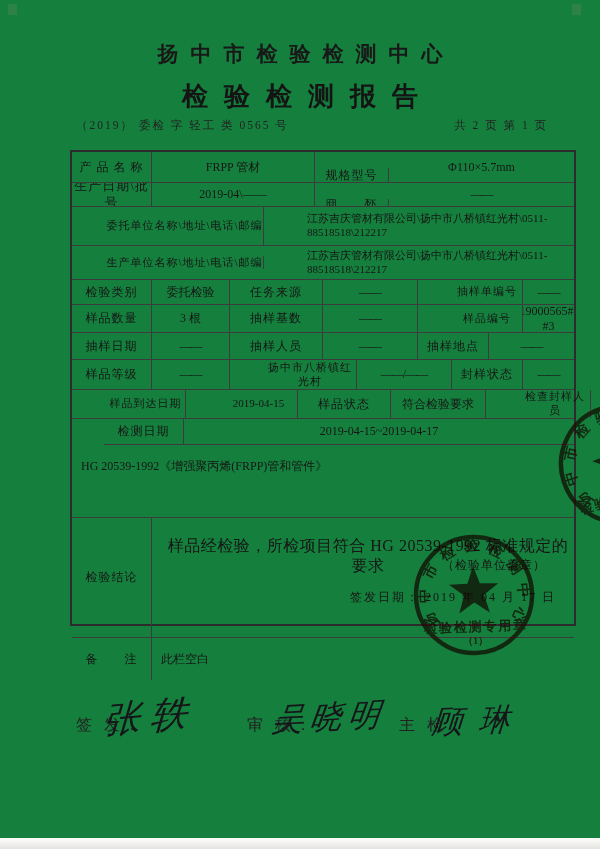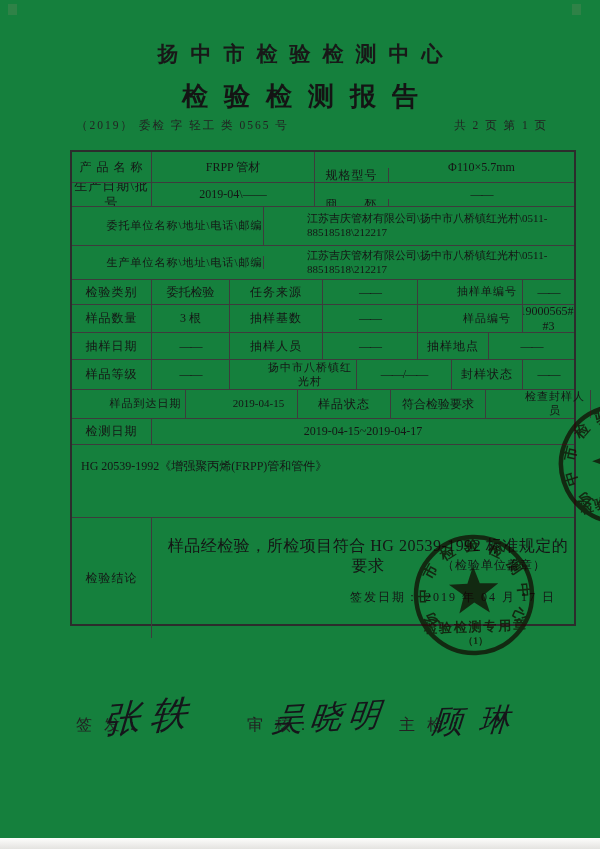--- a/index.html
+++ b/index.html
@@ -32,21 +32,21 @@
   .dash{letter-spacing:-1px;}
 
   
   .c81{flex:0 0 80px;} .c164{flex:0 0 163px;} .c75{flex:0 0 74px;margin-top:16px;}
   .c159{flex:0 0 158px;}
   .c78{flex:0 0 78px;} .c94{flex:0 0 93px;font-family:Liberation Serif, serif;} .c96{flex:0 0 95px;} .c72{flex:0 0 71px;}
   .fl{flex:1;}
 
   .h32{height:31px;} .h24{height:24px;} .h39{height:39px;} .h34{height:34px;align-items:center;}
   .h25{height:25px;} .h28{height:28px;} .h27{height:27px;} .h30{height:30px;}
-  .h29{height:29px;} .h26{height:26px;} .h73{height:73px;} .h120{height:120px;}
+  .h29{height:29px;} .h26{height:26px;margin-left:32px;} .h73{height:73px;} .h120{height:120px;}
   .h42{height:42px;}
 
   .conc-cell{position:relative;display:block;padding:0;}
   .conc-text{position:absolute;left:10px;top:18px;font-size:16px;letter-spacing:.5px;}
   .seal-note{position:absolute;right:28px;top:40px;font-size:12px;letter-spacing:1px;}
   .issue-date{position:absolute;right:18px;top:72px;font-size:12px;letter-spacing:2px;}
 
   
   .stamp{position:absolute;width:140px;height:140px;opacity:.88;mix-blend-mode:multiply;}
   .stamp-main{left:404px;top:525px;transform:rotate(-2deg);}
@@ -157,20 +157,24 @@
 
     <div class="row h120">
       <div class="cell lab c81">检验结论</div>
       <div class="cell fl conc-cell">
         <div class="conc-text">样品经检验，所检项目符合 HG 20539-1992 标准规定的要求</div>
         <div class="seal-note">（检验单位盖章）</div>
         <div class="issue-date">签发日期：  2019 年 04 月  17  日</div>
       </div>
     </div>
 
+    <div class="row h42">
+      <div class="cell lab c81">备　　注</div>
+      <div class="cell fl left">此栏空白</div>
+    </div>
 
   </div>
 
   <svg class="stamp stamp-main" viewBox="0 0 140 140">
     <circle cx="70" cy="70" r="58" fill="none" stroke="#d5392b" stroke-width="4.5"></circle>
     <path d="M70,41 L76.2,58.5 L94.7,59 L80,70.2 L85.3,88 L70,77.5 L54.7,88 L60,70.2 L45.3,59 L63.8,58.5 Z" fill="#d5392b"></path>
     <defs>
       <path id="arcA" d="M35.5,98.9 A45,45 0 1 1 104.5,98.9" fill="none"></path>
     </defs>
     <text font-size="14.5" font-weight="bold" fill="#d5392b" font-family="Liberation Serif, DejaVu Serif, serif">

